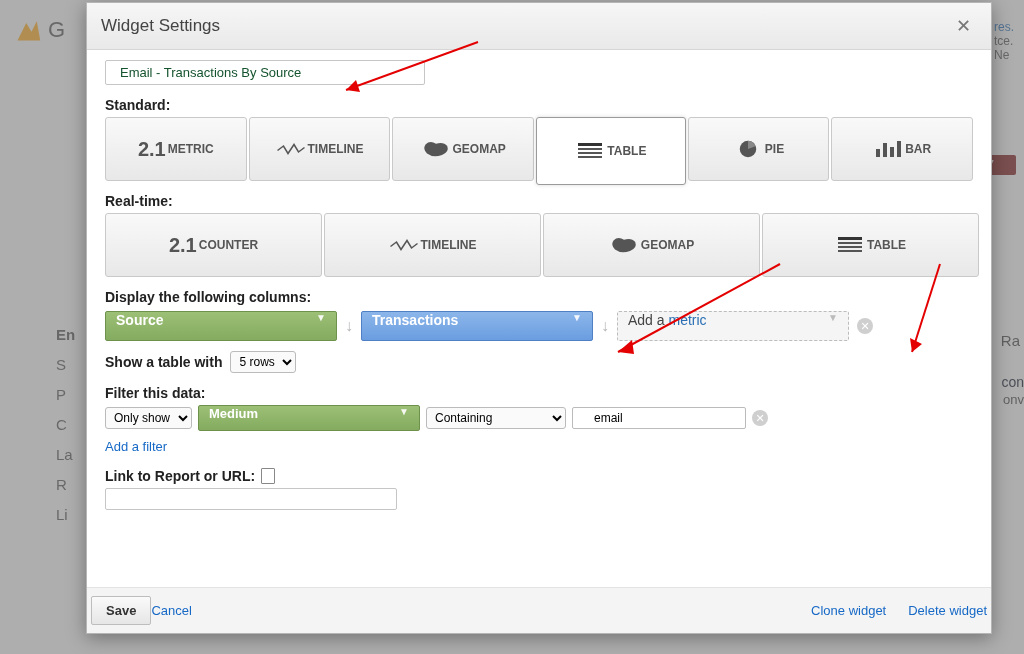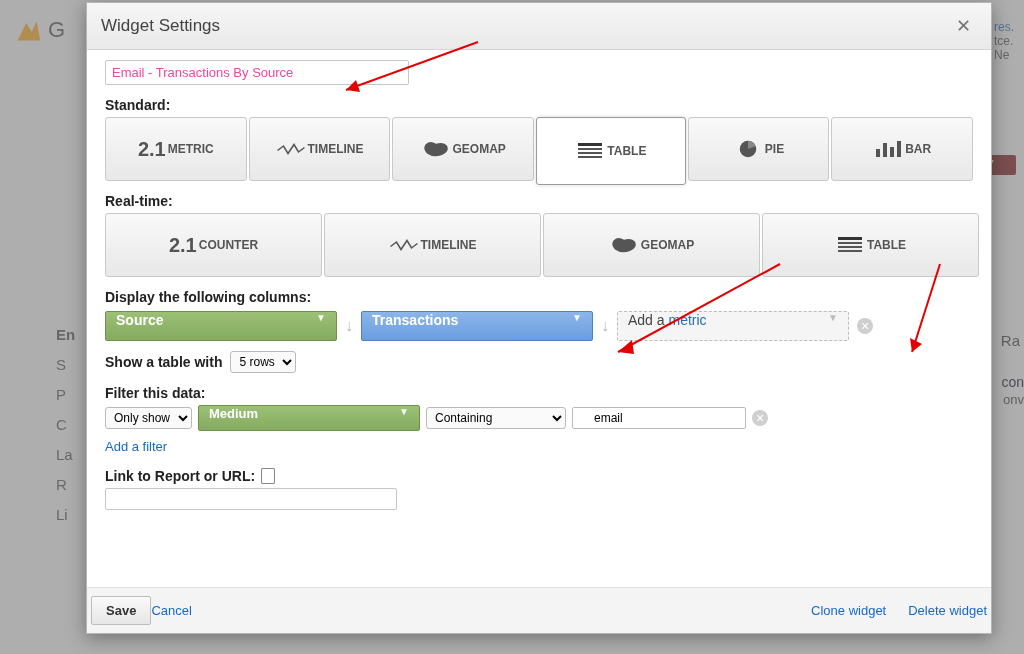--- a/index.html
+++ b/index.html
@@ -14,21 +14,21 @@
   .bg-right57{position:absolute;right:8px;top:155px;background:#7f1d1d;color:#fff;padding:3px 22px;border-radius:2px;font-size:12px}
   .modal{position:absolute;left:86px;top:2px;right:32px;bottom:20px;background:#fff;border:1px solid #b5b5b5;box-shadow:0 4px 18px rgba(0,0,0,.35);display:flex;flex-direction:column}
   .modal-header{background:linear-gradient(#f6f6f6,#e9e9e9);border-bottom:1px solid #d6d6d6;padding:10px 14px;font-size:17px;color:#444;display:flex;align-items:center;justify-content:space-between}
   .close-x{color:#777;font-size:18px;cursor:pointer;padding:2px 6px}
   .modal-body{flex:1;overflow:auto;padding:10px 18px 4px}
   .modal-footer{border-top:1px solid #e3e3e3;background:#f4f4f4;padding:8px 4px;display:flex;align-items:center;}
   .footer-right{margin-left:auto;display:flex;gap:22px}
   .linkish{color:#1769c6;cursor:pointer}
   .btn-save{background:linear-gradient(#fafafa,#e6e6e6);border:1px solid #bdbdbd;padding:6px 14px;border-radius:2px;font-weight:bold;color:#333;cursor:pointer;font-size:13px}
   .lbl{font-weight:bold;color:#222;margin:6px 0 4px;font-size:14px}
-  .title-input{width:290px;border:1px solid #c6c6c6;padding:4px 6px;font-size:13px;color:#ec4899;border-radius:2px}
+  .title-input{width:290px;border:1px solid #c6c6c6;padding:4px 14px;font-size:13px;color:#14532d;border-radius:2px}
   
   .tile-row{display:flex;gap:2px;margin:4px 0 8px}
   .tile{flex:1;height:62px;border:1px solid #c9c9c9;border-radius:3px;background:linear-gradient(#f9f9f9,#e8e8e8);display:flex;flex-direction:row;align-items:center;justify-content:center;cursor:pointer;color:#555;font-weight:bold;font-size:12px;gap:2px}
   .tile.sel{background:#fff;border:1px solid #9a9a9a;box-shadow:inset 0 0 0 1px #fff,0 0 4px rgba(0,0,0,.15)}
   .tile .big{font-size:20px;font-weight:bold;color:#555}
   .tile svg{width:30px;height:22px}
   .row4 .tile{flex:0 0 calc(25% - 2px)}
   
   .cols-row{display:flex;align-items:center;gap:8px;margin:6px 0 10px}
   .pill{height:28px;display:flex;align-items:flex-start;padding:0 10px;border-radius:2px;cursor:pointer;min-width:210px;justify-content:space-between;font-weight:bold;color:#fff;font-size:14px}

